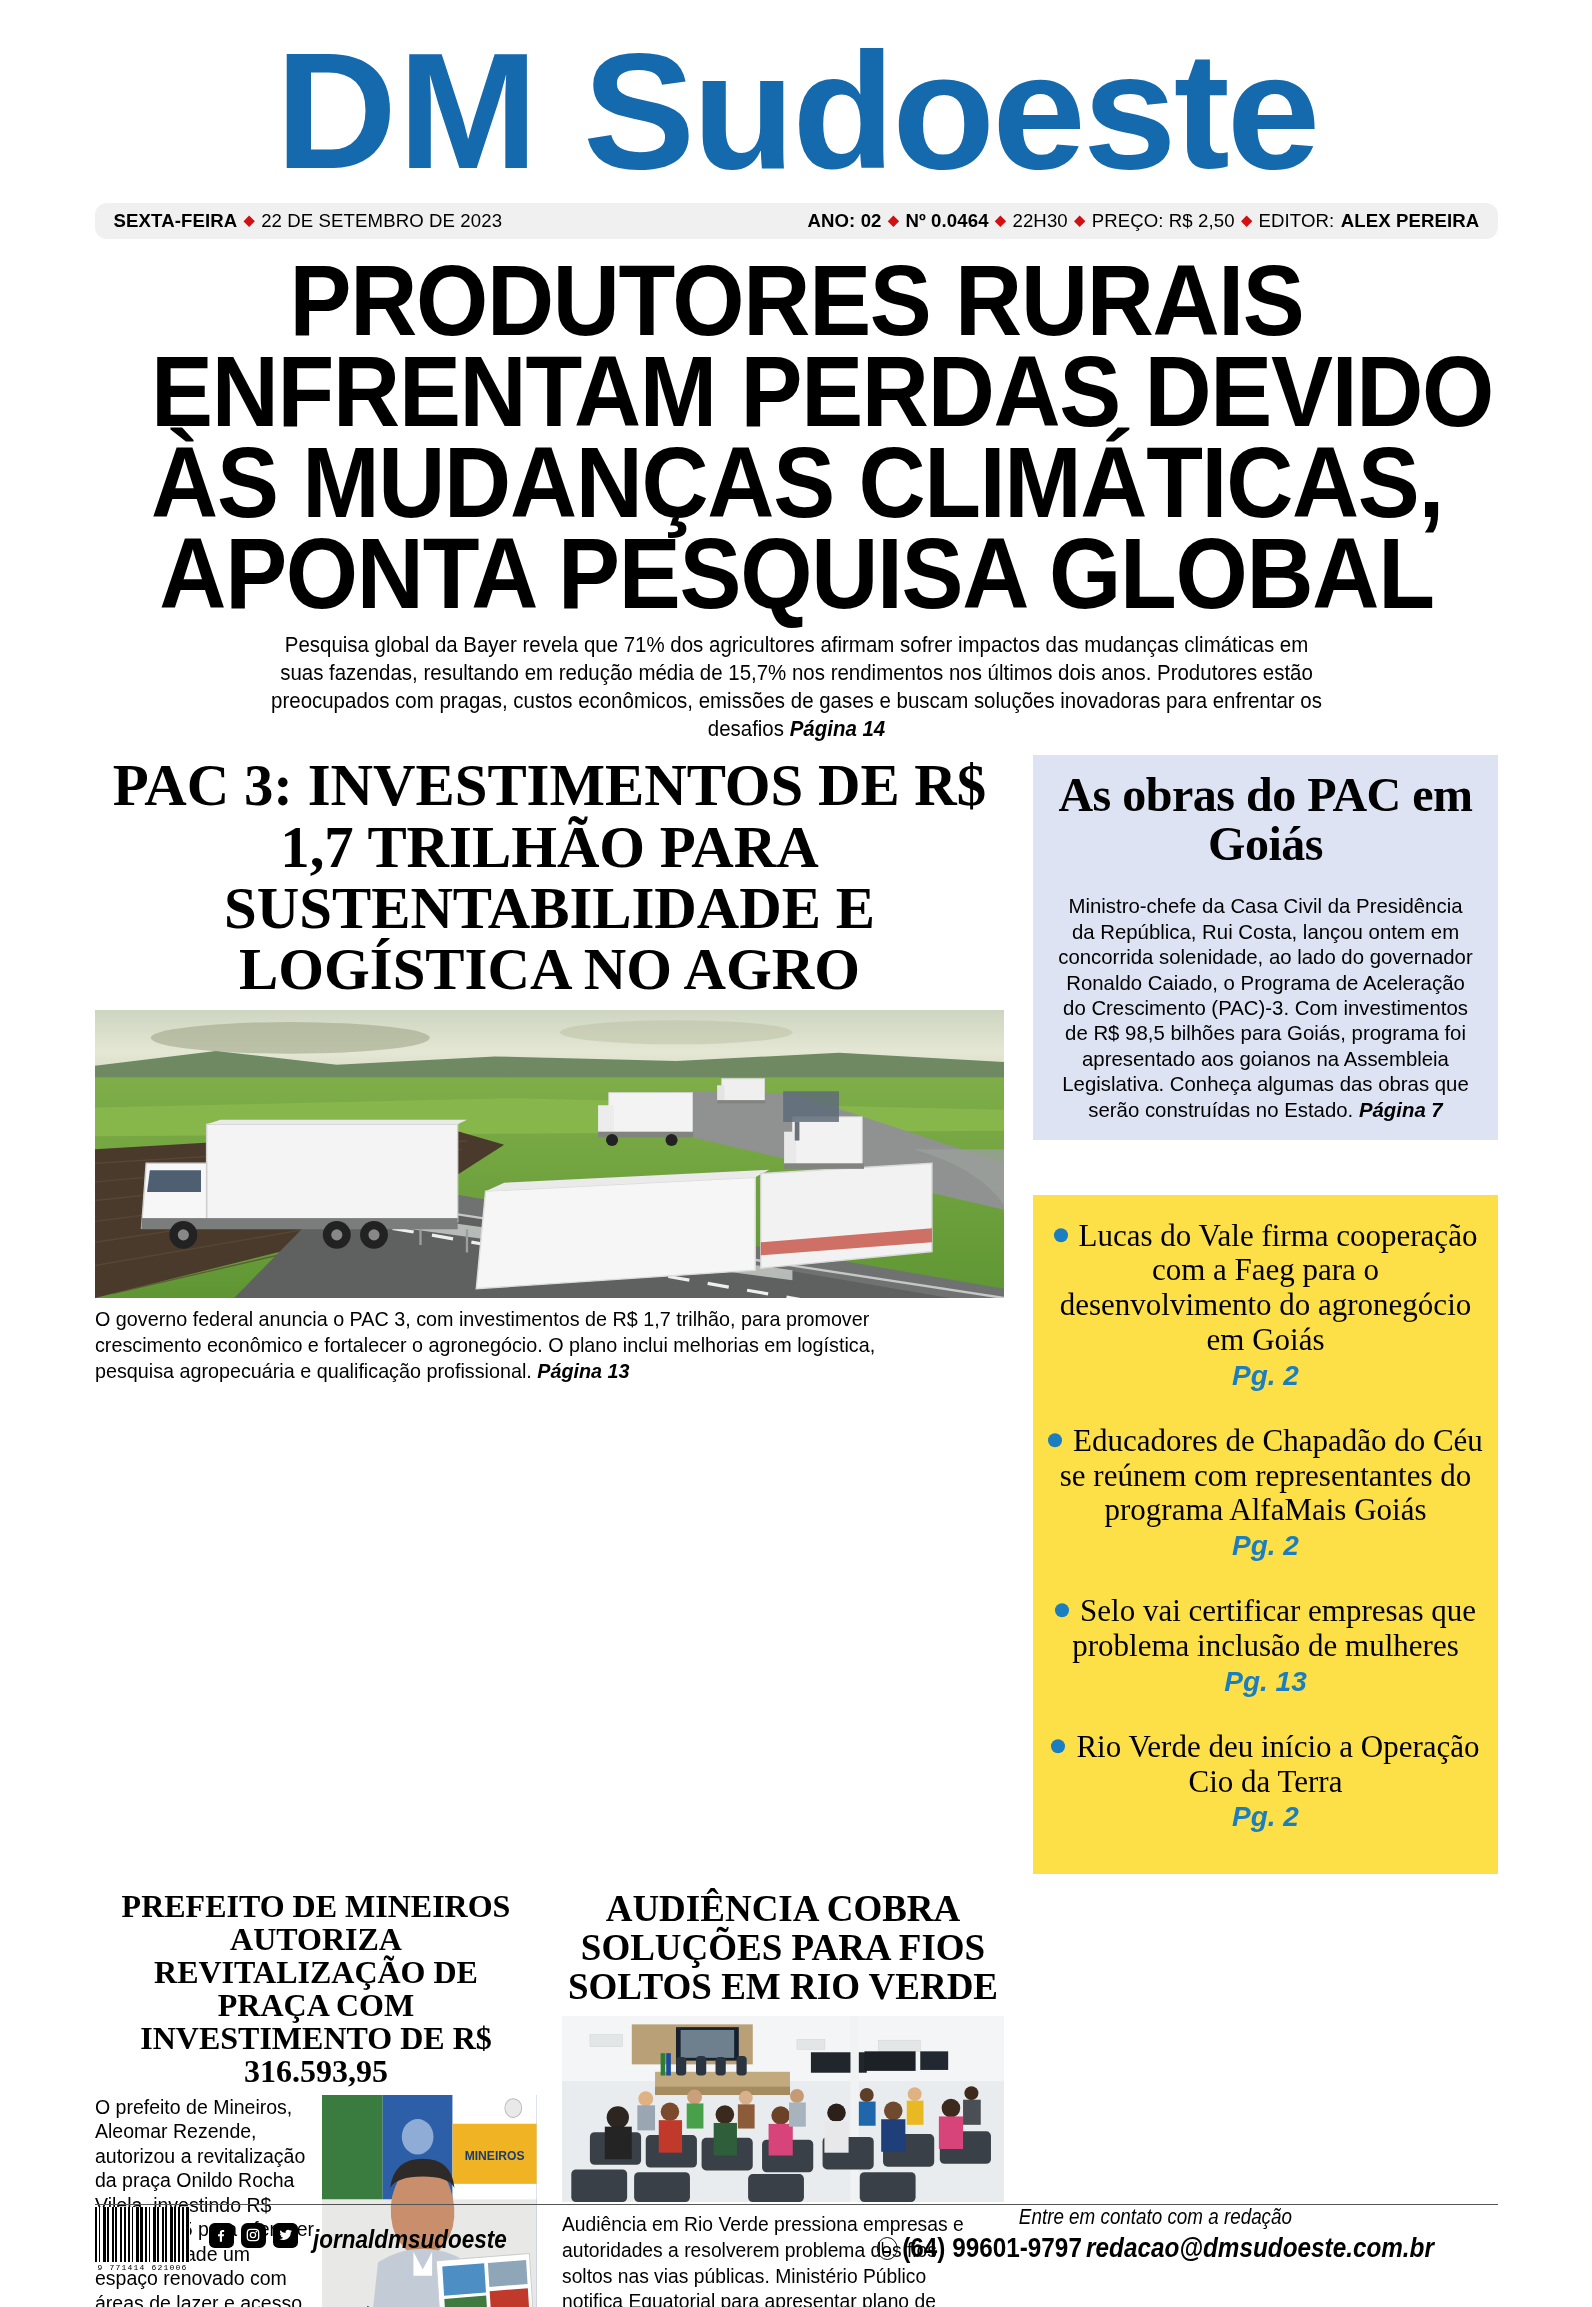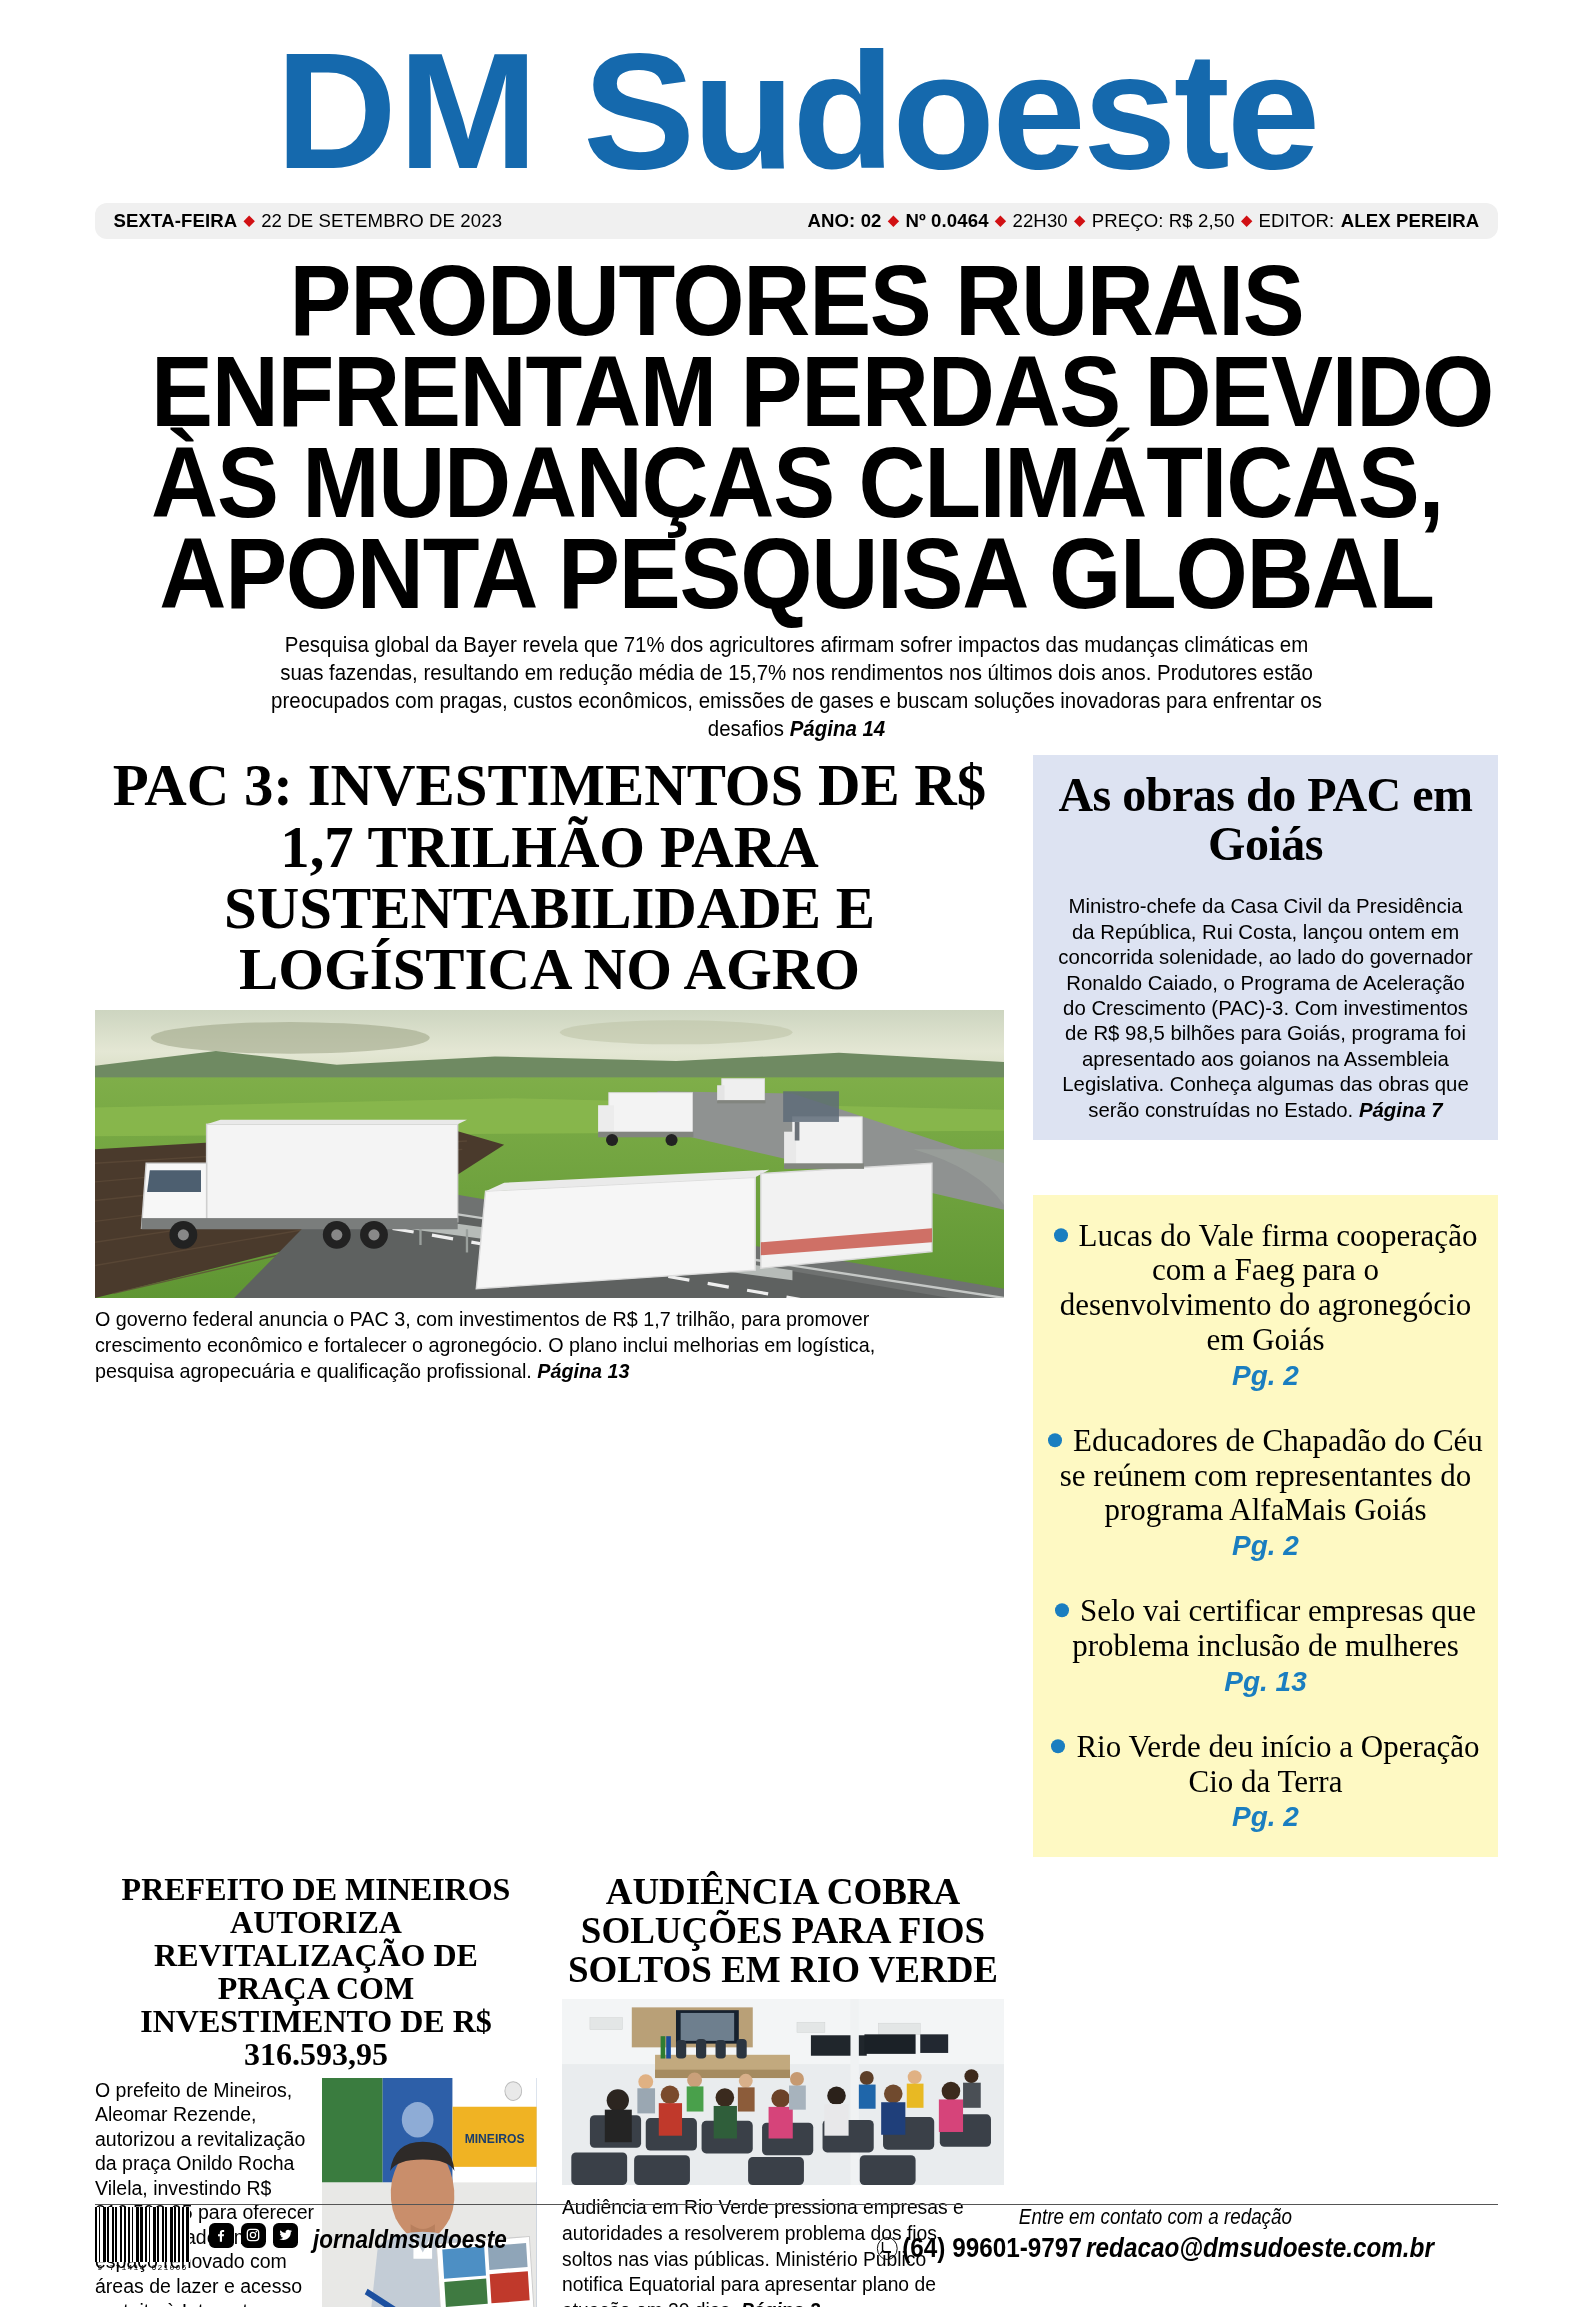--- a/index.html
+++ b/index.html
@@ -139,22 +139,22 @@
     font-size:21px;
     line-height:1.21;
     text-align:center;
     transform:scaleX(0.97);
   }
   .pacbox .pg{font-weight:700;font-style:italic;}
 
   
   .bulletbox{
     margin-top:55px;
-    background:#fef9c3;
-    padding:24px 14px 20px 14px;
+    background:#fde047;
+    padding:24px 14px 37px 14px;
     box-sizing:border-box;
   }
   .bullet{
     font-family:"Liberation Serif", serif;
     font-size:31px;
     line-height:1.12;
     text-align:center;
     margin-bottom:33px;
   }
   .bullet:last-child{margin-bottom:4.7px;}

